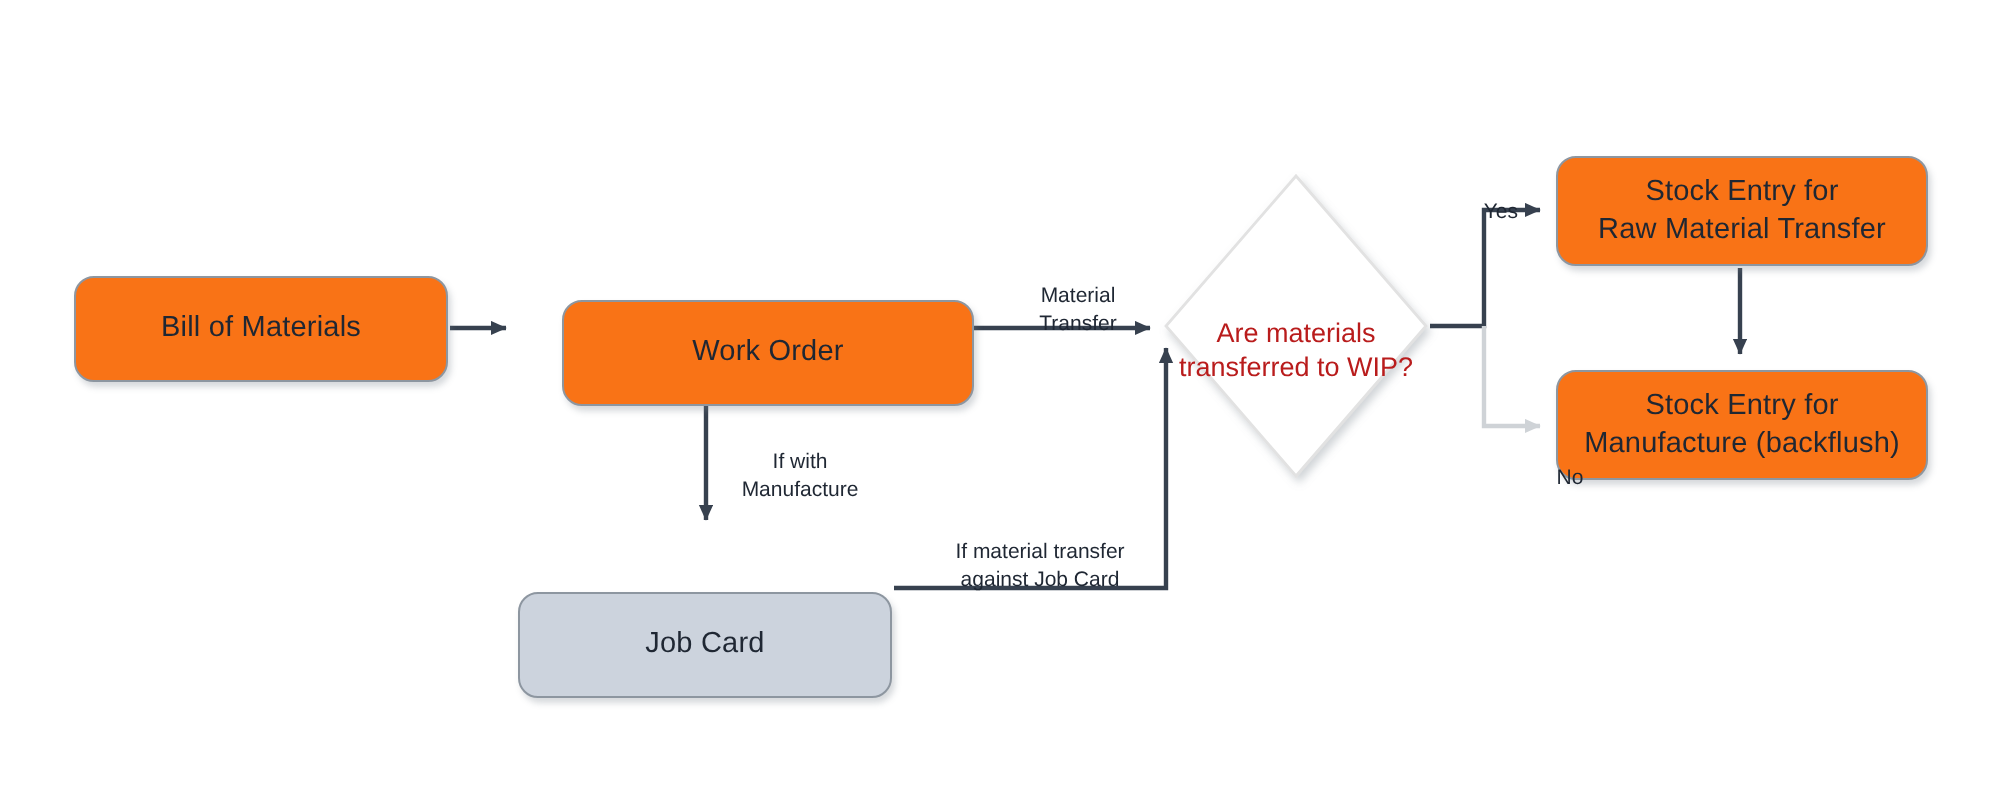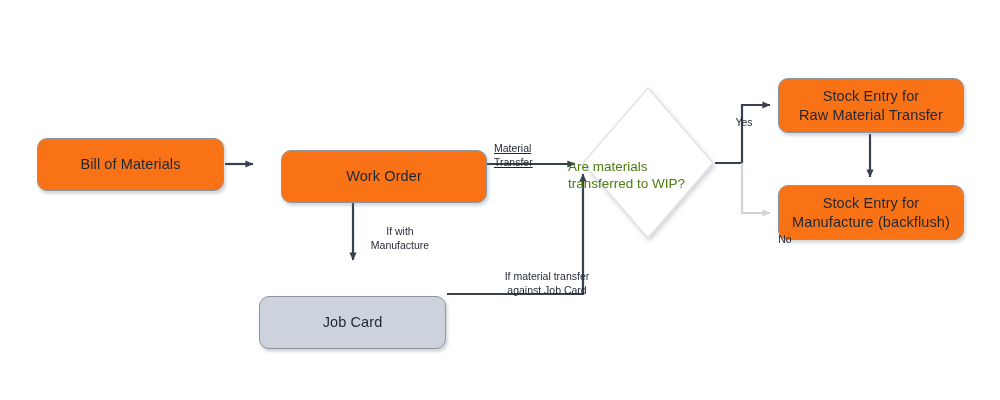--- a/index.html
+++ b/index.html
@@ -46,27 +46,27 @@
     white-space: pre-line;
   }
   .edge-label {
     position: absolute;
     font-size: 10.5px;
     line-height: 1.32;
     color: #1f2733;
     white-space: pre-line;
   }
   .el-center { text-align: center; }
-  .el-left { text-align: left; text-decoration: underline; }
+  .el-left { text-align: center; }
   .diamond-text {
     position: absolute;
-    text-align: left;
+    text-align: center;
     font-size: 13.5px;
     line-height: 1.3;
-    color: #4d7c0f;
+    color: #b91c1c;
     white-space: pre-line;
   }
 </style>
 </head>
 <body>
 
 <div id="canvas">
 
   <svg id="wires" viewBox="0 0 1000 400">
     <defs>
@@ -128,26 +128,26 @@
   <div class="edge-label el-left" style="left:494px; top:128px; width:90px;">
     <span>Material
 Transfer</span>
   </div>
 
   <div class="edge-label el-center" style="left:355px; top:211px; width:90px;">
     <span>If with
 Manufacture</span>
   </div>
 
-  <div class="edge-label el-center" style="left:486px; top:256px; width:122px;">
+  <div class="edge-label el-center" style="left:459px; top:256px; width:122px;">
     <span>If material transfer
 against Job Card</span>
   </div>
 
-  <div class="edge-label el-center" style="left:729px; top:102px; width:30px;">
+  <div class="edge-label el-center" style="left:729px; top:86px; width:30px;text-align:right;">
     <span>Yes</span>
   </div>
 
   <div class="edge-label el-center" style="left:770px; top:219px; width:30px;">
     <span>No</span>
   </div>
 
 </div>
 
 </body></html>

